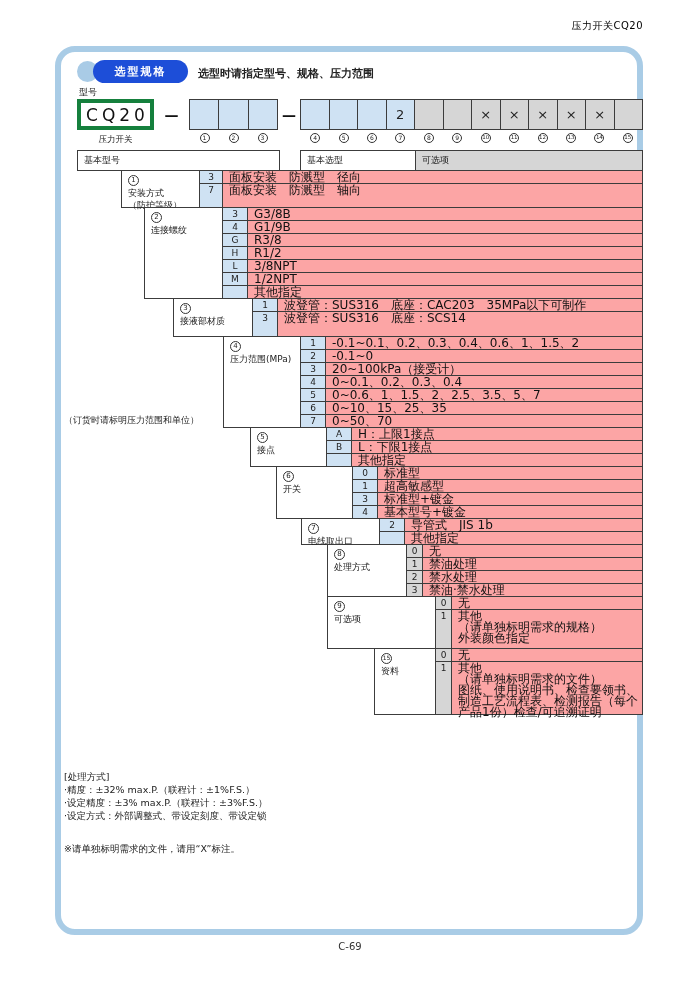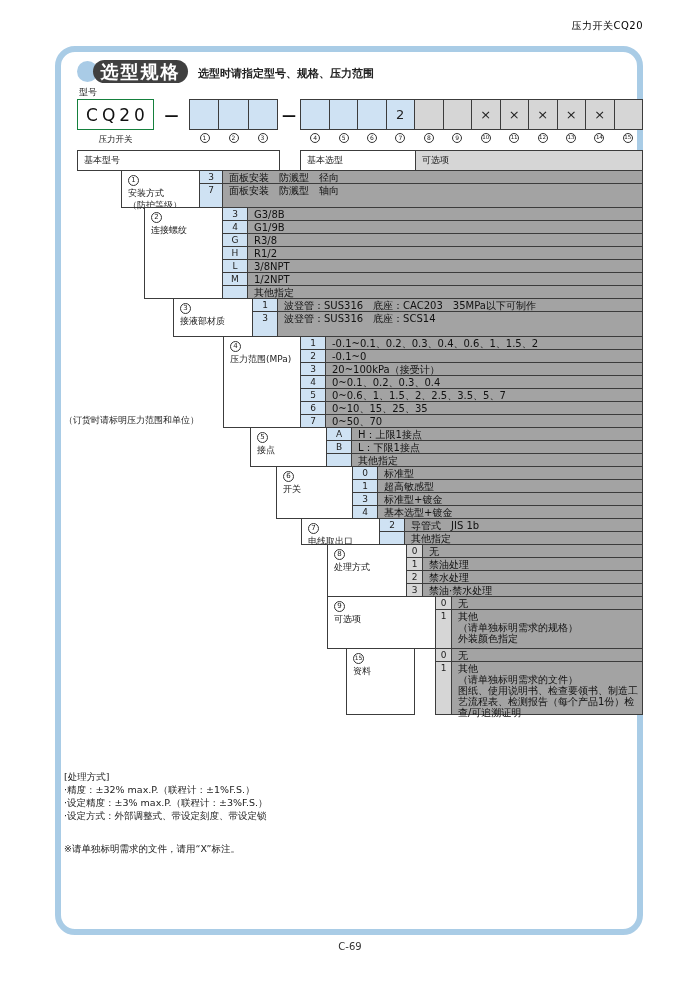--- a/index.html
+++ b/index.html
@@ -8,26 +8,26 @@
     font-family:"DejaVu Sans","Liberation Sans",sans-serif;color:#111;
     overflow:hidden;
   }
   
   .page-title{position:absolute;top:19px;right:57px;font-size:10px;font-weight:normal;letter-spacing:.5px;color:#000;}
   
   .panel{position:absolute;left:55px;top:46px;width:588px;height:889px;box-sizing:border-box;
          border:6px solid #a9cce6;border-radius:20px;background:#fff;}
   
   .badge-circle{position:absolute;left:77px;top:61px;width:21px;height:21px;border-radius:50%;background:#a9cbe6;}
-  .badge{position:absolute;left:93px;top:60px;width:95px;height:23px;background:#404040;border-radius:12px;
-         color:#fff;font-weight:bold;font-size:18px;display:flex;align-items:center;justify-content:center;letter-spacing:2px;}
+  .badge{position:absolute;left:93px;top:60px;width:95px;height:23px;background:#1d4ed8;border-radius:12px;
+         color:#fff;font-weight:bold;font-size:11px;display:flex;align-items:center;justify-content:center;letter-spacing:2px;}
   .subtitle{position:absolute;left:198px;top:66px;font-size:11px;font-weight:bold;color:#222;}
   .model-label{position:absolute;left:79px;top:86px;font-size:9px;color:#222;}
   
-  .prefix-box{position:absolute;left:77px;top:99px;width:77px;height:31px;box-sizing:border-box;border:1px solid #15803d;
+  .prefix-box{position:absolute;left:77px;top:99px;width:77px;height:31px;box-sizing:border-box;border:4px solid #15803d;
               background:#fff;display:flex;align-items:center;justify-content:center;font-size:17px;letter-spacing:4px;padding-left:4px;}
   .dash{position:absolute;top:99px;height:31px;display:flex;align-items:center;justify-content:center;font-size:14px;font-weight:bold;}
   .dash1{left:154px;width:35px;}
   .dash2{left:278px;width:22px;}
   .mgrid{position:absolute;top:99px;height:31px;box-sizing:border-box;display:grid;grid-auto-flow:column;
          grid-auto-columns:1fr;gap:1px;background:#3c3c3c;border:1px solid #3c3c3c;}
   #grid1{left:189px;width:89px;}
   #grid2{left:300px;width:343px;}
   .mcell{background:#cfe2f3;display:flex;align-items:center;justify-content:center;font-size:13px;color:#222;}
   .mcell.gray{background:#d6d6d6;}
@@ -48,21 +48,21 @@
   .group{position:absolute;left:0;right:0;}
   .glabel{position:absolute;top:0;height:100%;box-sizing:border-box;background:#fff;border:1px solid #3c3c3c;
           padding:2px 2px 0 6px;font-size:9px;line-height:12px;color:#222;}
   .grows{position:absolute;top:0;height:100%;box-sizing:border-box;display:flex;flex-direction:column;
          gap:1px;background:#3c3c3c;border:1px solid #3c3c3c;}
   .grow{display:flex;gap:1px;min-height:0;}
   .grow.fixed{flex:0 0 12px;}
   .grow.stretch{flex:1 1 auto;}
   .gcode{display:flex;justify-content:center;padding-top:1px;font-size:9px;line-height:10px;background:#cfe2f3;color:#222;}
   .gcode.gray{background:#d6d6d6;}
-  .gdesc{flex:1 1 auto;background:#a3a3a3;padding:1px 2px 0 6px;font-size:10px;line-height:11px;white-space:pre-line;color:#111;}
+  .gdesc{flex:1 1 auto;background:#fca5a5;padding:1px 2px 0 6px;font-size:12px;line-height:11px;white-space:pre-line;color:#111;}
   .pressure-note{position:absolute;left:64px;top:367px;font-size:9px;color:#222;margin-top:47px;}
   
   .making{position:absolute;left:64px;top:770px;font-size:9.5px;line-height:13px;color:#222;}
   .footnote{position:absolute;left:64px;top:843px;font-size:9.5px;color:#222;}
   .pagenum{position:absolute;left:0;top:941px;width:700px;text-align:center;font-size:10px;color:#333;}
 </style>
 </head>
 <body>
 
 <div class="page-title">压力开关CQ20</div>
@@ -269,21 +269,21 @@
         <div class="grow fixed">
           <div class="gcode" style="flex: 0 0 24px;">1</div>
           <div class="gdesc">超高敏感型</div>
         </div>
         <div class="grow fixed">
           <div class="gcode" style="flex: 0 0 24px;">3</div>
           <div class="gdesc">标准型+镀金</div>
         </div>
         <div class="grow stretch">
           <div class="gcode" style="flex: 0 0 24px;">4</div>
-          <div class="gdesc">基本选型+镀金</div>
+          <div class="gdesc">基本型号+镀金</div>
         </div>
       </div>
     </div>
     <div class="group" style="top: 518px; height: 27px;">
       <div class="glabel" style="left: 301px; width: 79px;"><span class="circ lab">7</span><div>电线取出口</div></div>
       <div class="grows" style="left: 379px; width: 264px;">
         <div class="grow fixed">
           <div class="gcode" style="flex: 0 0 24px;">2</div>
           <div class="gdesc">导管式　JIS 1b</div>
         </div>
@@ -323,21 +323,21 @@
         </div>
         <div class="grow stretch">
           <div class="gcode gray" style="flex: 0 0 15px;">1</div>
           <div class="gdesc">其他
 （请单独标明需求的规格）
 外装颜色指定</div>
         </div>
       </div>
     </div>
     <div class="group" style="top: 648px; height: 67px;">
-      <div class="glabel" style="left: 346px; width: 69px;"><span class="circ lab" style="font-size: 6px;">15</span><div>资料</div></div>
+      <div class="glabel" style="left: 374px; width: 69px;"><span class="circ lab" style="font-size: 6px;">15</span><div>资料</div></div>
       <div class="grows" style="left: 435px; width: 208px;">
         <div class="grow fixed">
           <div class="gcode gray" style="flex: 0 0 15px;">0</div>
           <div class="gdesc">无</div>
         </div>
         <div class="grow stretch">
           <div class="gcode gray" style="flex: 0 0 15px;">1</div>
           <div class="gdesc">其他
 （请单独标明需求的文件）
 图纸、使用说明书、检查要领书、制造工艺流程表、检测报告（每个产品1份）检查/可追溯证明</div>

